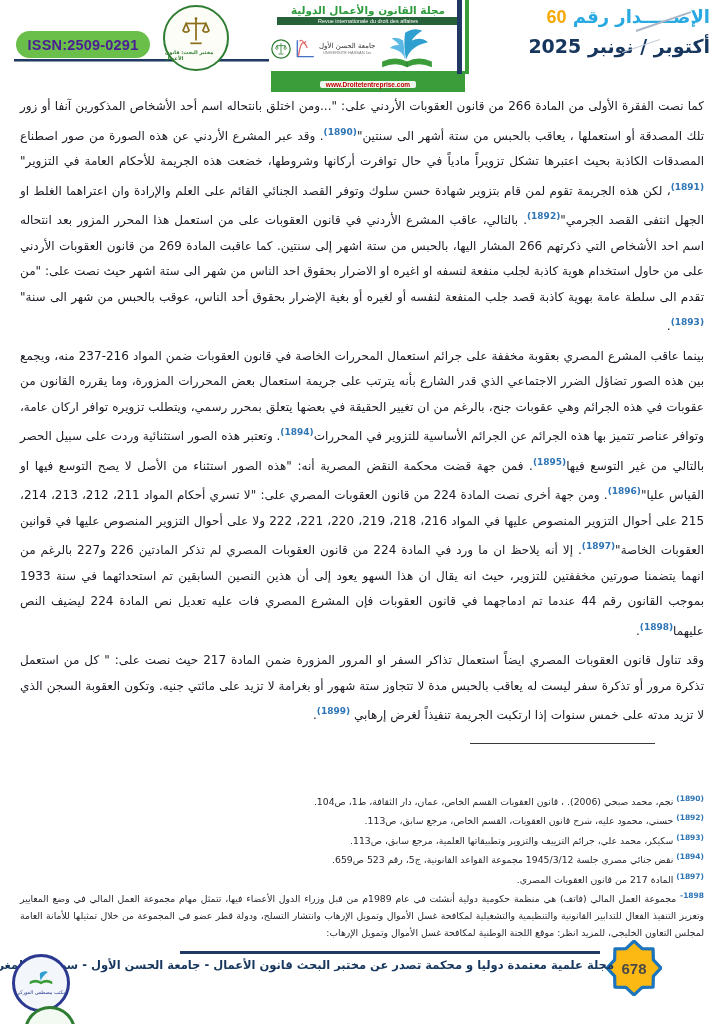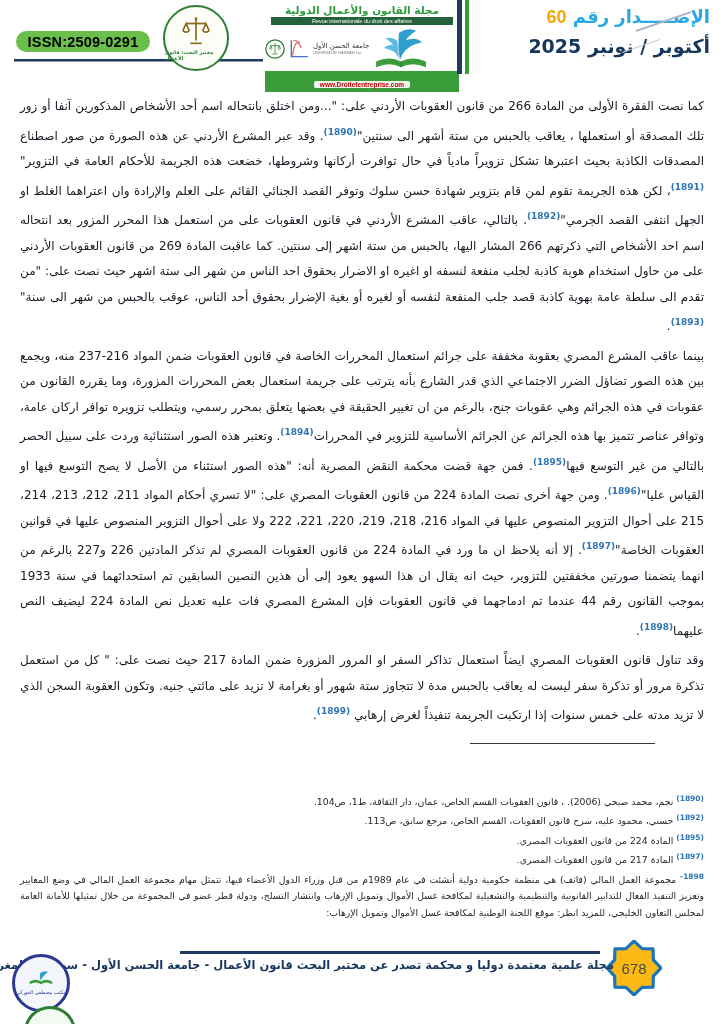--- a/index.html
+++ b/index.html
@@ -5,37 +5,37 @@
   * { margin:0; padding:0; box-sizing:border-box; }
   html,body { background:#e8e8e8; }
   .page {
     position:relative; width:724px; height:1024px; margin:0 auto;
     background:#ffffff; overflow:hidden;
     font-family:"DejaVu Sans", sans-serif; color:#1a1a24;
   }
   
   .header { position:absolute; top:0; left:0; right:0; height:88px; }
   .issn-pill {
-    position:absolute; left:16px; top:31px; width:134px; height:21px;
-    background:#6abf4b; border-radius:14px; color:#000000;
+    position:absolute; left:16px; top:31px; width:134px; height:27px;
+    background:#6abf4b; border-radius:14px; color:#4c1d95;
     font-family:"Liberation Sans", sans-serif; font-weight:bold; font-size:14.5px;
     display:flex; align-items:center; justify-content:center; letter-spacing:.2px;
   }
   .header-rule { position:absolute; left:14px; top:59px; width:446px; height:3px; background:#1f3864; border-bottom:1px solid #8a97a8; }
   .lab-logo {
     position:absolute; left:163px; top:5px; width:66px; height:66px; border-radius:50%;
     background:#fdfdf7; border:2px solid #2e7d32; z-index:2;
     display:flex; align-items:center; justify-content:center; flex-direction:column;
   }
   .lab-logo .tiny-ar { font-size:5px; color:#2e7d32; font-weight:bold; }
-  .banner { position:absolute; left:263px; top:4px; width:198px; height:78px; background:#fff; }
+  .banner { position:absolute; left:269px; top:4px; width:198px; height:78px; background:#fff; }
   .banner-title { color:#2e9b3e; font-weight:bold; font-size:10.5px; text-align:center; direction:rtl; }
   .banner-subbar { margin:1px 8px 0; background:#27613a; color:#fff; font-size:5.5px; text-align:center; font-family:"Liberation Sans", sans-serif; padding:1px 0; }
   .banner-mid { display:flex; align-items:center; gap:3px; padding:2px 2px 0; height:46px; }
-  .univ { display:flex; flex-direction:column; line-height:1.1; }
+  .univ { display:flex; flex-direction:column; align-items:center; line-height:1.1; }
   .univ .ar { font-size:7px; color:#333; direction:rtl; white-space:nowrap; }
   .univ .fr { font-size:4px; color:#777; font-family:"Liberation Sans", sans-serif; white-space:nowrap; }
   .banner-webbar { margin:0 2px; background:#3a9d3a; padding:1px 0; text-align:center; }
   .banner-webbar span { color:#c00000; font-size:6.5px; font-weight:bold; font-family:"Liberation Sans", sans-serif; background:#eef7ee; padding:0 6px; border-radius:2px; }
   .vbar-navy { position:absolute; left:457px; top:0; width:5px; height:74px; background:#1f3864; }
   .vbar-green { position:absolute; left:465px; top:0; width:4px; height:74px; background:#3a9d3a; }
   .issue-block { position:absolute; right:14px; top:6px; text-align:right; direction:rtl; }
   .issue-line { font-size:18px; font-weight:bold; color:#29a9e1; line-height:1.2; }
   .issue-line .num { color:#f5a800; font-family:"Liberation Sans", sans-serif; }
   .date-line { font-size:19px; font-weight:bold; color:#17365d; margin-top:6px; }
@@ -52,21 +52,21 @@
   .fn-rule { margin:14px 49px 6px auto; width:185px; border-top:1.4px solid #3a3a3a; }
   .footnotes { direction:rtl;margin-top:47px; }
   .footnote { font-size:9.3px; line-height:16.5px; text-align:justify; text-align-last:right; color:#26262e; }
   .fn-marker { color:#2e75b6; font-size:7.5px; vertical-align:super; font-weight:bold; }
   
   .footer { position:absolute; left:0; right:0; bottom:0; height:80px; background:#fff; z-index:5; }
   .footer-topline { position:absolute; left:180px; top:7px; width:420px; height:2.5px; background:#1f3864; }
   .page-badge { position:absolute; right:62px; top:-4px; width:56px; height:56px; }
   .page-badge .num {
     position:absolute; inset:0; display:flex; align-items:center; justify-content:center;
-    font-family:"Liberation Sans", sans-serif; font-weight:normal; font-size:15px; color:#4a4a4a;
+    font-family:"Liberation Sans", sans-serif; font-weight:bold; font-size:15px; color:#4a4a4a;
   }
   .footer-text { position:absolute; left:95px; right:110px; top:13px; direction:rtl; text-align:center; color:#17365d; }
   .footer-l1 { font-size:11.5px; font-weight:bold; line-height:1.5; white-space:nowrap; }
   .footer-l2 { font-size:11.5px; font-weight:bold; margin-top:5px; white-space:nowrap; }
   .footer-l2 .latin { font-family:"Liberation Sans", sans-serif; font-weight:bold; }
   .stamp {
     position:absolute; left:12px; top:10px; width:58px; height:58px; border-radius:50%;
     border:3px solid #2b3990; background:#f3f7fb; display:flex; align-items:center; justify-content:center;
   }
   .stamp .inner { font-size:5px; color:#2b3990; text-align:center; direction:rtl; line-height:1.4; }
@@ -153,21 +153,22 @@
   <div class="content">
     <div class="bodytext">
         <p class="para"><span>كما نصت الفقرة الأولى من المادة 266 من قانون العقوبات الأردني على: "...ومن اختلق بانتحاله اسم أحد الأشخاص المذكورين آنفا أو زور تلك المصدقة أو استعملها ، يعاقب بالحبس من ستة أشهر الى سنتين"</span><span class="ref">(1890)</span><span>. وقد عبر المشرع الأردني عن هذه الصورة من صور اصطناع المصدقات الكاذبة بحيث اعتبرها تشكل تزويراً مادياً في حال توافرت أركانها وشروطها، خضعت هذه الجريمة للأحكام العامة في التزوير"</span><span class="ref">(1891)</span><span>، لكن هذه الجريمة تقوم لمن قام بتزوير شهادة حسن سلوك وتوفر القصد الجنائي القائم على العلم والإرادة وان اعتراهما الغلط او الجهل انتفى القصد الجرمي"</span><span class="ref">(1892)</span><span>. بالتالي، عاقب المشرع الأردني في قانون العقوبات على من استعمل هذا المحرر المزور بعد انتحاله اسم احد الأشخاص التي ذكرتهم 266 المشار اليها، بالحبس من ستة اشهر إلى سنتين. كما عاقبت المادة 269 من قانون العقوبات الأردني على من حاول استخدام هوية كاذبة لجلب منفعة لنسفه او اغيره او الاضرار بحقوق احد الناس من شهر الى ستة اشهر حيث نصت على: "من تقدم الى سلطة عامة بهوية كاذبة قصد جلب المنفعة لنفسه أو لغيره أو بغية الإضرار بحقوق أحد الناس، عوقب بالحبس من شهر الى سنة"</span><span class="ref">(1893)</span><span>.</span></p>
         <p class="para"><span>بينما عاقب المشرع المصري بعقوبة مخففة على جرائم استعمال المحررات الخاصة في قانون العقوبات ضمن المواد 216-237 منه، ويجمع بين هذه الصور تضاؤل الضرر الاجتماعي الذي قدر الشارع بأنه يترتب على جريمة استعمال بعض المحررات المزورة، وما يقرره القانون من عقوبات في هذه الجرائم وهي عقوبات جنح، بالرغم من ان تغيير الحقيقة في بعضها يتعلق بمحرر رسمي، ويتطلب تزويره توافر اركان عامة، وتوافر عناصر تتميز بها هذه الجرائم عن الجرائم الأساسية للتزوير في المحررات</span><span class="ref">(1894)</span><span>. وتعتبر هذه الصور استثنائية وردت على سبيل الحصر بالتالي من غير التوسع فيها</span><span class="ref">(1895)</span><span>. فمن جهة قضت محكمة النقض المصرية أنه: "هذه الصور استثناء من الأصل لا يصح التوسع فيها او القياس عليا"</span><span class="ref">(1896)</span><span>. ومن جهة أخرى نصت المادة 224 من قانون العقوبات المصري على: "لا تسري أحكام المواد 211، 212، 213، 214، 215 على أحوال التزوير المنصوص عليها في المواد 216، 218، 219، 220، 221، 222 ولا على أحوال التزوير المنصوص عليها في قوانين العقوبات الخاصة"</span><span class="ref">(1897)</span><span>. إلا أنه يلاحظ ان ما ورد في المادة 224 من قانون العقوبات المصري لم تذكر المادتين 226 و227 بالرغم من انهما يتضمنا صورتين مخففتين للتزوير، حيث انه يقال ان هذا السهو يعود إلى أن هذين النصين السابقين تم استحداثهما في سنة 1933 بموجب القانون رقم 44 عندما تم ادماجهما في قانون العقوبات فإن المشرع المصري فات عليه تعديل نص المادة 224 ليضيف النص عليهما</span><span class="ref">(1898)</span><span>.</span></p>
         <p class="para"><span>وقد تناول قانون العقوبات المصري ايضاً استعمال تذاكر السفر او المرور المزورة ضمن المادة 217 حيث نصت على: " كل من استعمل تذكرة مرور أو تذكرة سفر ليست له يعاقب بالحبس مدة لا تتجاوز ستة شهور أو بغرامة لا تزيد على مائتي جنيه. وتكون العقوبة السجن الذي لا تزيد مدته على خمس سنوات إذا ارتكبت الجريمة تنفيذاً لغرض إرهابي </span><span class="ref">(1899)</span><span>.</span></p>
       </div>
     <div class="fn-rule"></div>
     <div class="footnotes">
         <div class="footnote"><span class="fn-marker">(1890)</span><span> نجم، محمد صبحي (2006). ، قانون العقوبات القسم الخاص، عمان، دار الثقافة، ط1، ص104.</span></div>
         <div class="footnote"><span class="fn-marker">(1892)</span><span> حسني، محمود عليه، شرح قانون العقوبات، القسم الخاص، مرجع سابق، ص113.</span></div>
-        <div class="footnote"><span class="fn-marker">(1895)</span><span> المادة 224 من قانون العقوبات المصري.</span></div>
+        <div class="footnote"><span class="fn-marker">(1893)</span><span> سكيكر، محمد علي، جرائم التزييف والتزوير وتطبيقاتها العلمية، مرجع سابق، ص113.</span></div>
+        <div class="footnote"><span class="fn-marker">(1894)</span><span> نقض جنائي مصري جلسة 1945/3/12 مجموعة القواعد القانونية، ج5، رقم 523 ص659.</span></div>
         <div class="footnote"><span class="fn-marker">(1897)</span><span> المادة 217 من قانون العقوبات المصري.</span></div>
         <div class="footnote"><span class="fn-marker">1898-</span><span> مجموعة العمل المالي (فاتف) هي منظمة حكومية دولية أنشئت في عام 1989م من قبل وزراء الدول الأعضاء فيها، تتمثل مهام مجموعة العمل المالي في وضع المعايير وتعزيز التنفيذ الفعال للتدابير القانونية والتنظيمية والتشغيلية لمكافحة غسل الأموال وتمويل الإرهاب وانتشار التسلح، ودولة قطر عضو في المجموعة من خلال تمثيلها للأمانة العامة لمجلس التعاون الخليجي، للمزيد انظر: موقع اللجنة الوطنية لمكافحة غسل الأموال وتمويل الإرهاب:</span></div>
       </div>
   </div>
 
   <div class="footer">
     <div class="footer-topline"></div>
 
     <div class="page-badge">
       <svg width="56" height="56" viewBox="0 0 52 52">

